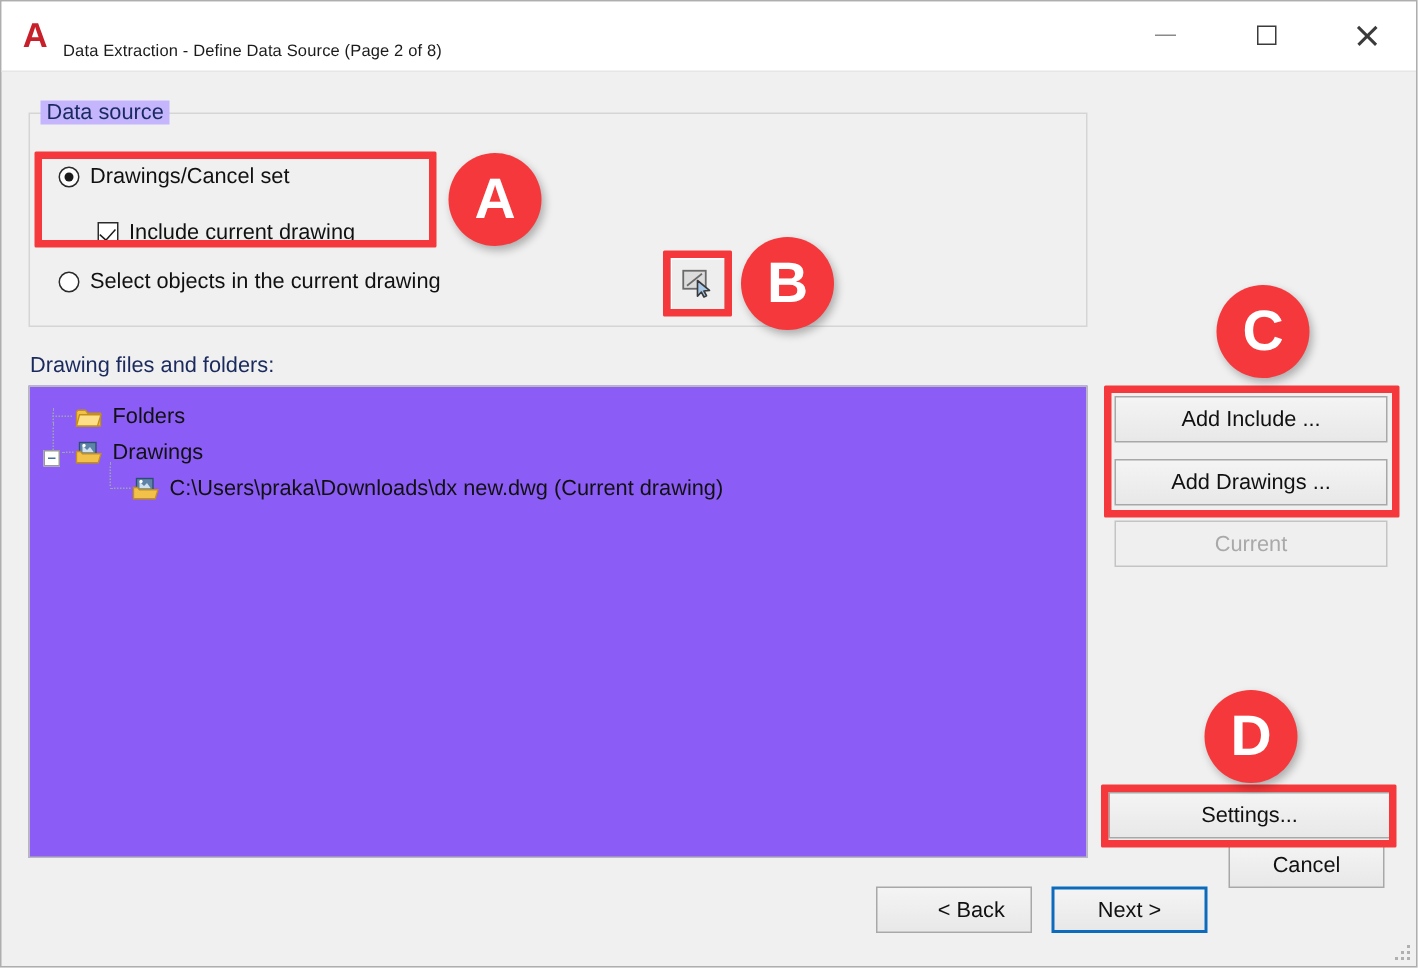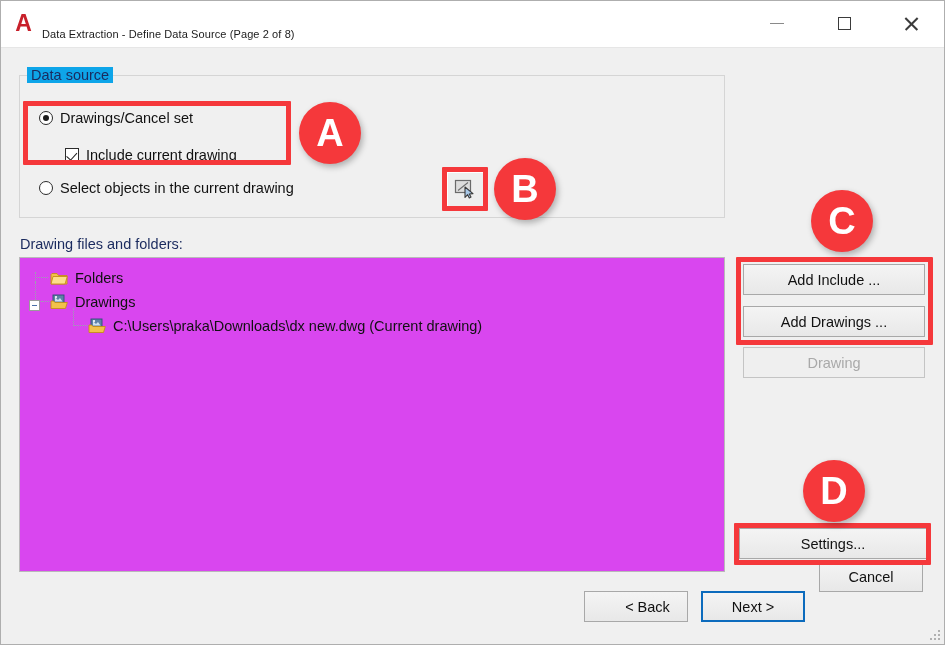--- a/index.html
+++ b/index.html
@@ -101,21 +101,21 @@
     position: absolute;
     left: 18px; top: 74px;
     width: 706px; height: 143px;
     border: 1px solid #d5d5d5;
     box-sizing: border-box;
     background: #f0f0f0;
   }
   .groupbox-label {
     position: absolute;
     left: 26px; top: 66px;
-    background: #0ea5e9;
+    background: #c4b5fd;
     padding: 0 4px;
     font-size: 14.5px;
     color: #1a2a5e;
     z-index: 3;
   }
 
   
   .opt-row {
     position: absolute;
     display: flex;
@@ -187,21 +187,21 @@
     font-size: 14.5px;
     color: #1a2a5e;
     white-space: nowrap;
   }
 
   
   .tree-panel {
     position: absolute;
     left: 18px; top: 256px;
     width: 706px; height: 315px;
-    background: #d946ef;
+    background: #8b5cf6;
     border: 1px solid #b9b9b9;
     box-sizing: border-box;
     overflow: hidden;
   }
   .tree-node {
     position: absolute;
     display: flex;
     align-items: center;
     white-space: nowrap;
   }
@@ -402,21 +402,21 @@
         <path d="M5 3 L8 6 L10 4 L12.5 7.5 L5 7.5 Z" fill="#cfe0ef"></path>
         <circle cx="6" cy="3" r="1.1" fill="#ffffff"></circle>
         <path d="M1 7 L1 14.5 L15.5 14.5 L17.3 8.5 L5 8.5 L3.6 7 Z" fill="#f2c14a" stroke="#c48f18" stroke-width="0.9"></path>
       </svg>
       <span class="node-text">C:\Users\praka\Downloads\dx new.dwg (Current drawing)</span>
     </div>
   </div>
 
   <div class="btn" id="btn-add-folder">Add Include ...</div>
   <div class="btn" id="btn-add-drawings">Add Drawings ...</div>
-  <div class="btn disabled" id="btn-remove">Drawing</div>
+  <div class="btn disabled" id="btn-remove">Current</div>
   <div class="btn" id="btn-settings">Settings...</div>
 
   <div class="btn" id="btn-back">&lt; Back</div>
   <div class="btn" id="btn-next">Next &gt;</div>
   <div class="btn" id="btn-cancel">Cancel</div>
 
   <div class="grip">
     <i style="right:0; bottom:0;"></i>
     <i style="right:4px; bottom:0;"></i>
     <i style="right:8px; bottom:0;"></i>

